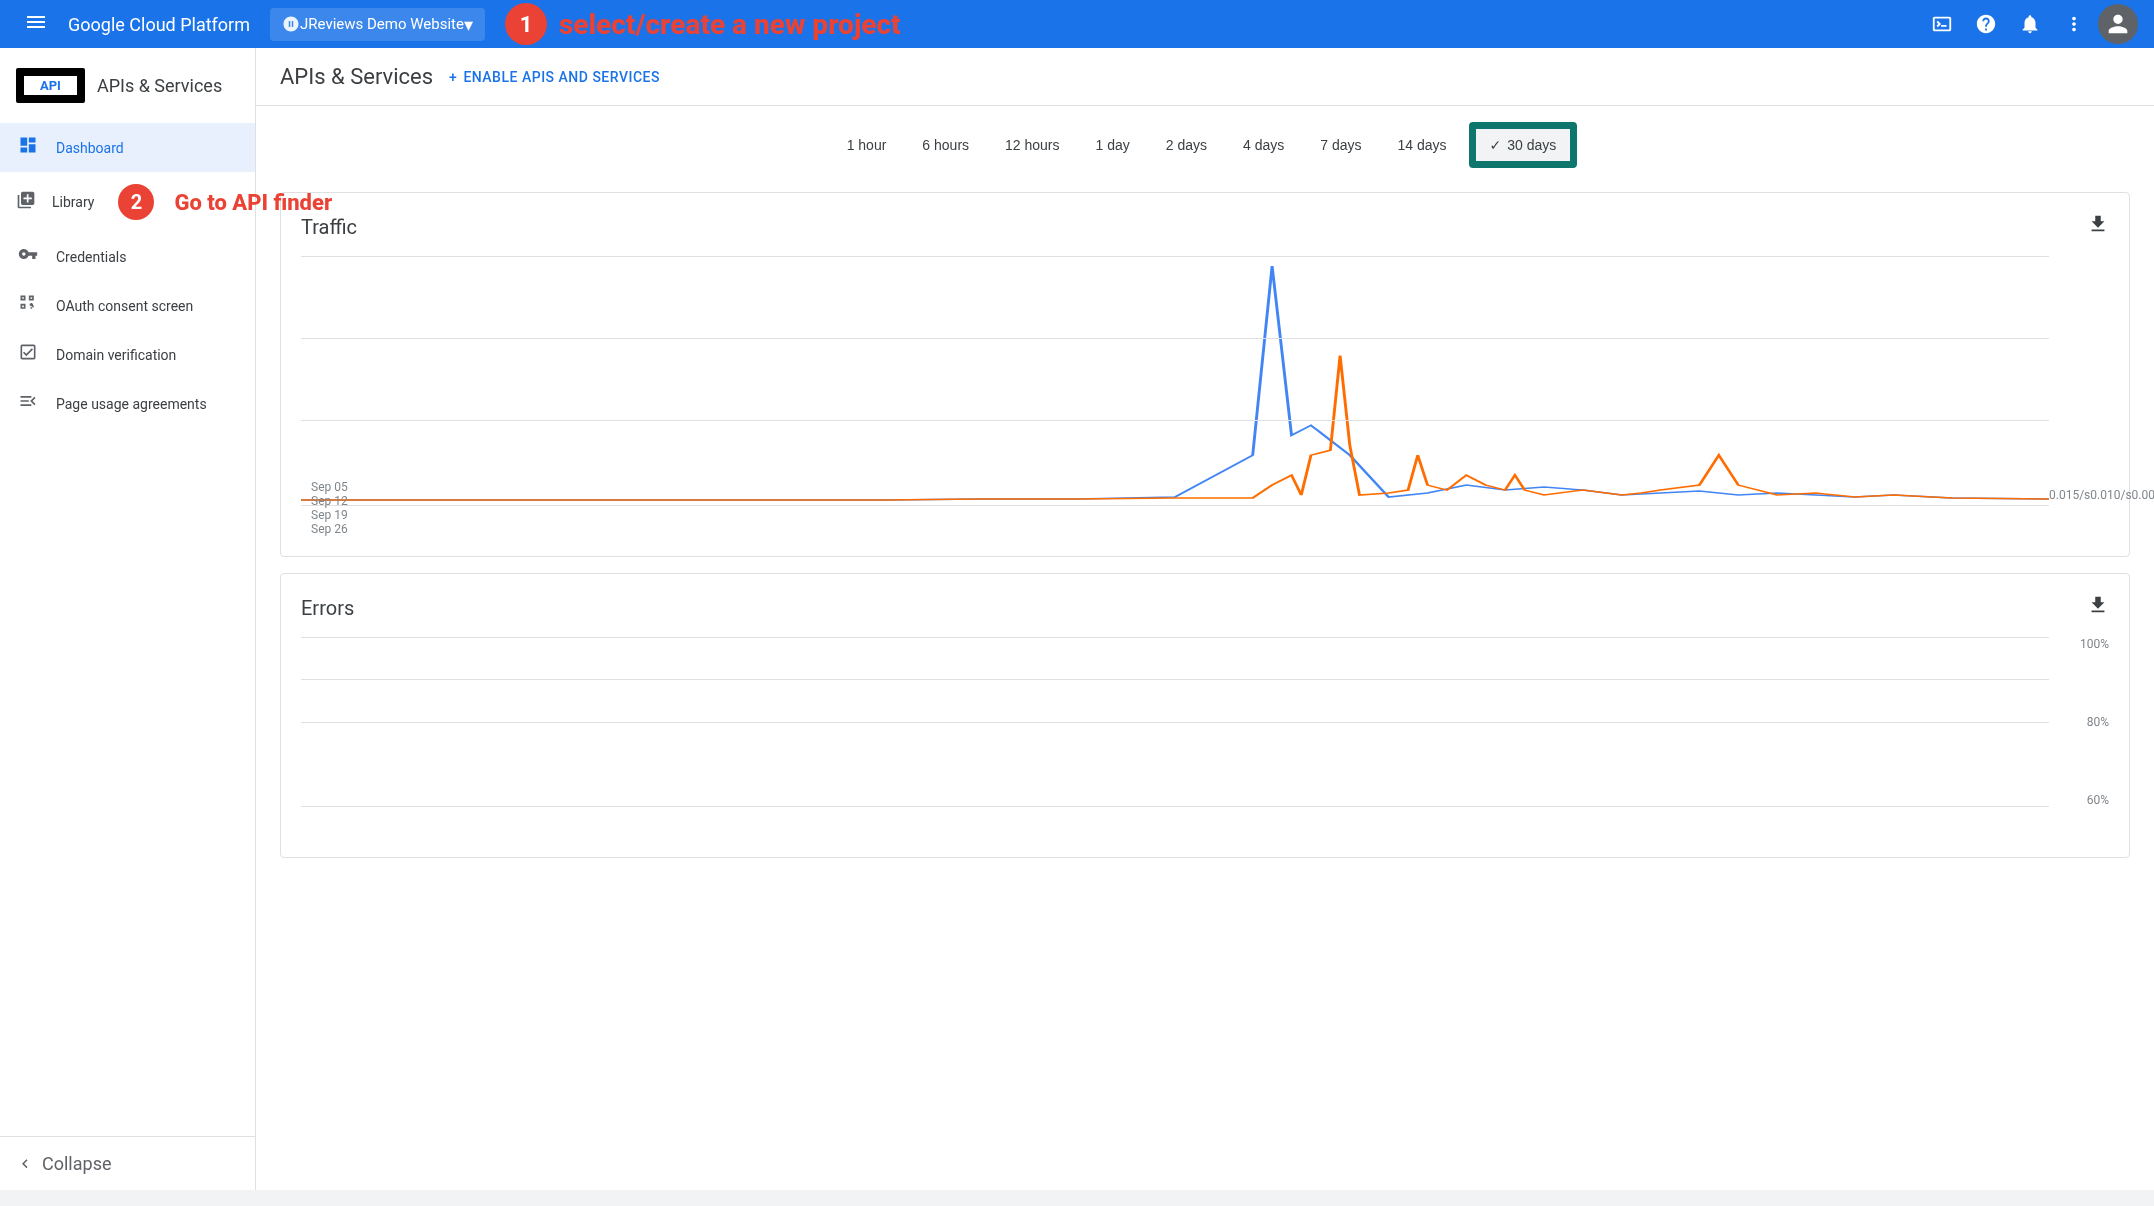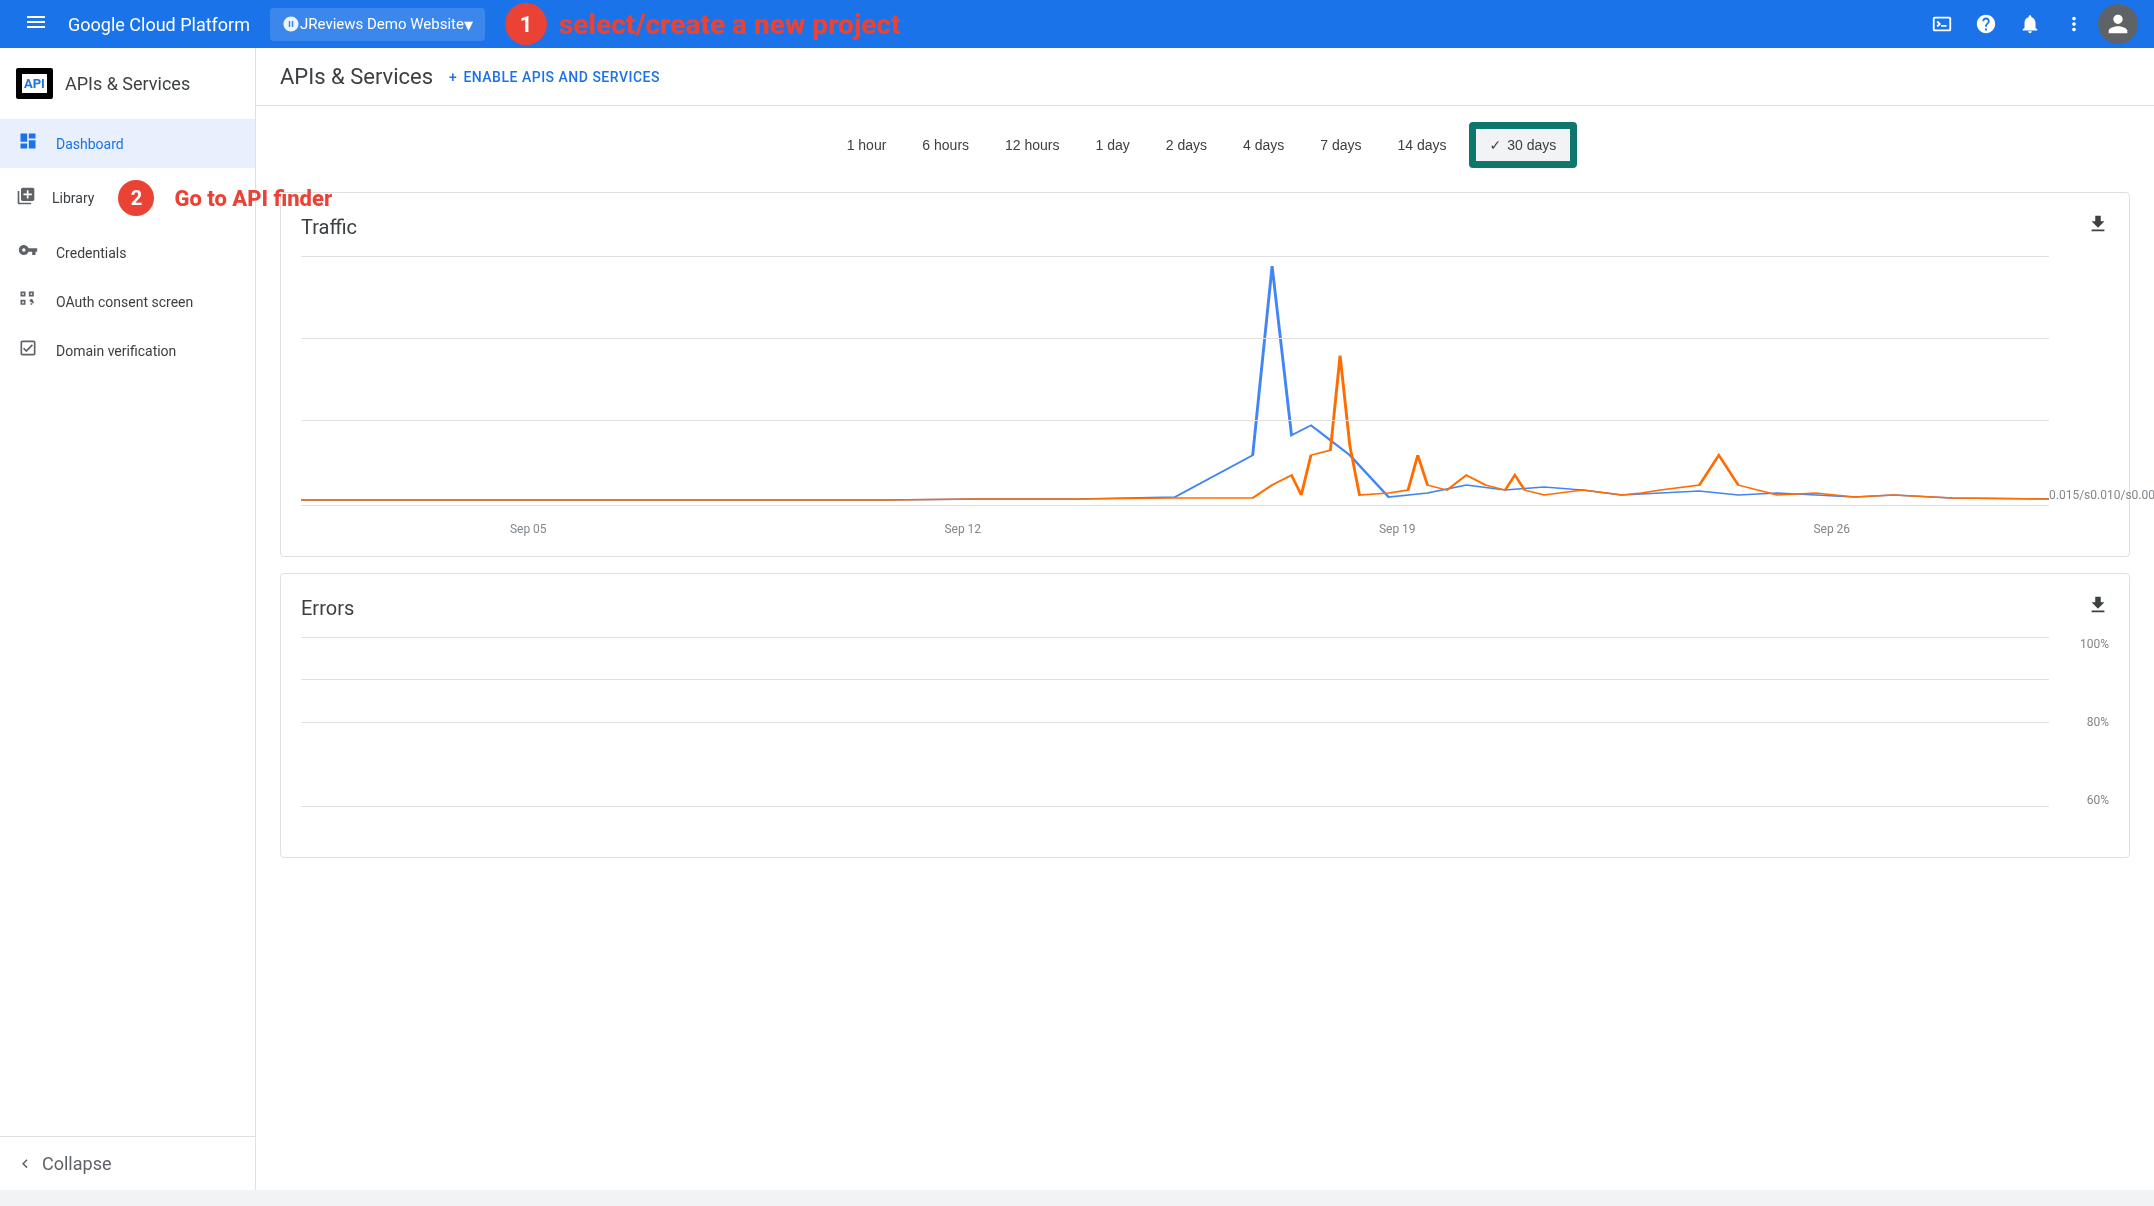--- a/index.html
+++ b/index.html
@@ -110,22 +110,22 @@
     .sidebar-header {
       display: flex;
       align-items: center;
       padding: 20px 16px;
       gap: 12px;
     }
     .api-logo {
       font-size: 13px;
       font-weight: bold;
       color: #1a73e8;
-      border: 6px solid #000000;
-      padding: 2px 2px;
+      border: 8px solid #000000;
+      padding: 2px 16px;
       border-radius: 2px;
     }
     .sidebar-title {
       font-size: 18px;
       color: #3c4043;
       font-weight: 400;
     }
     .sidebar-nav {
       flex: 1;
     }
@@ -293,20 +293,21 @@
     }
     .chart-x-labels {
       position: absolute;
       bottom: 0;
       left: 10px;
       right: 60px;
       display: flex;
       justify-content: space-around;
       font-size: 12px;
       color: #80868b;
+      flex-direction: column;
     }
     .chart-area {
       position: absolute;
       top: 0;
       left: 0;
       right: 60px;
       bottom: 30px;
       border-bottom: 1px solid #e0e0e0;
     }
     .chart-gridline {
@@ -446,20 +447,28 @@
 
       <div class="sidebar-item">
         <span class="icon">
           <svg width="20" height="20" viewBox="0 0 24 24" fill="#5f6368">
             <path d="M19 3H5c-1.1 0-2 .9-2 2v14c0 1.1.9 2 2 2h14c1.1 0 2-.9 2-2V5c0-1.1-.9-2-2-2zm0 16H5V5h14v14zM17.99 9l-1.41-1.42-6.59 6.59-2.58-2.57-1.42 1.41 4 3.99z"></path>
           </svg>
         </span>
         <span>Domain verification</span>
       </div>
 
+      <div class="sidebar-item">
+        <span class="icon">
+          <svg width="20" height="20" viewBox="0 0 24 24" fill="#5f6368">
+            <path d="M3 18h13v-2H3v2zm0-5h10v-2H3v2zm0-7v2h13V6H3zm18 9.59L17.42 12 21 8.41 19.59 7l-5 5 5 5L21 15.59z"></path>
+          </svg>
+        </span>
+        <span>Page usage agreements</span>
+      </div>
     </nav>
 
     <div class="sidebar-bottom">
       <div class="collapse-btn">
         <svg width="18" height="18" viewBox="0 0 24 24" fill="#5f6368">
           <path d="M15.41 16.09l-4.58-4.59 4.58-4.59L14 5.5l-6 6 6 6z"></path>
         </svg>
         <span>Collapse</span>
       </div>
     </div>

